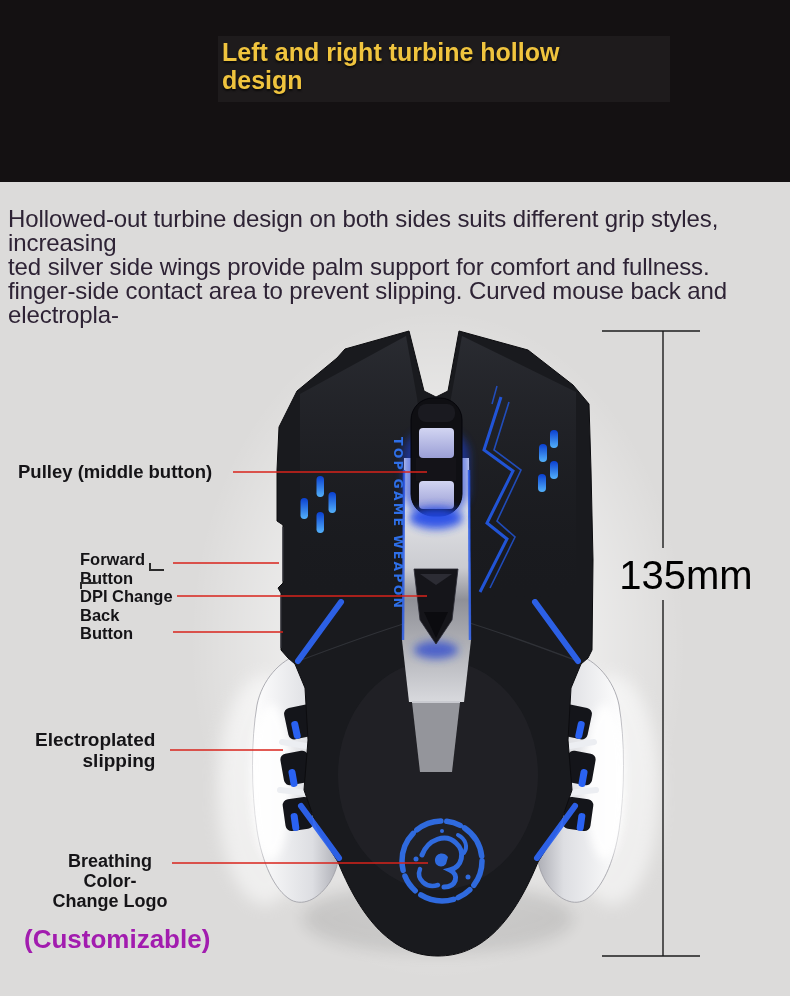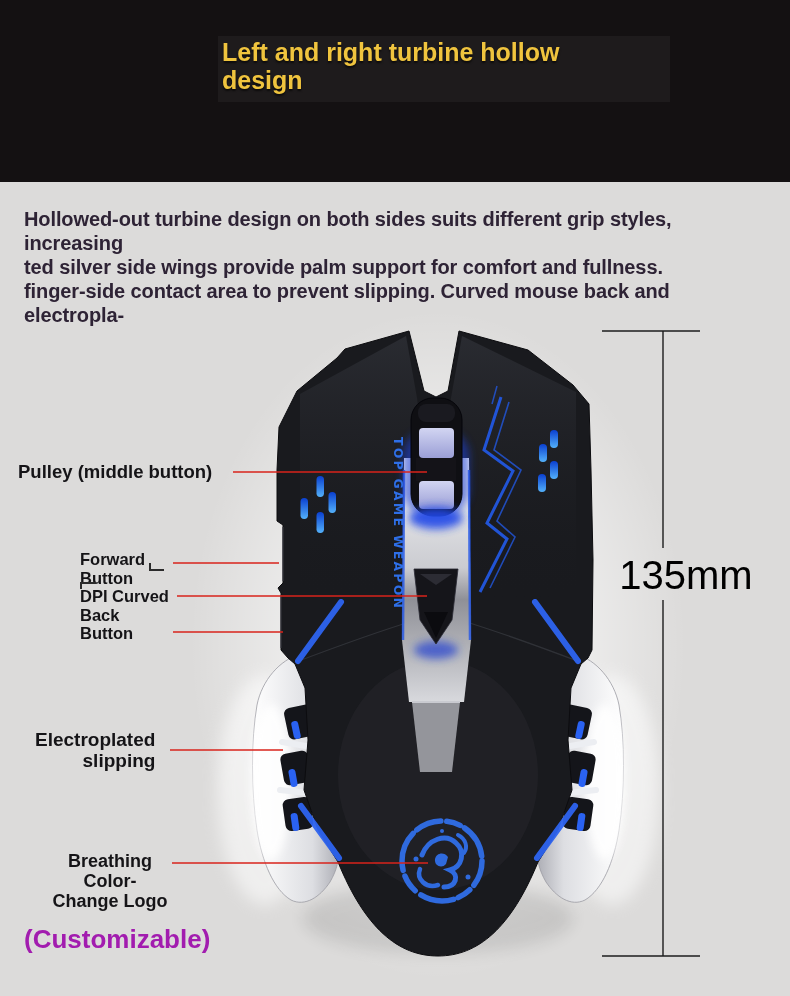--- a/index.html
+++ b/index.html
@@ -4,21 +4,21 @@
 <style>
   html,body{margin:0;padding:0;background:#9a9a9a;}
   .canvas{position:relative;width:790px;height:996px;background:#dcdbda;overflow:hidden;
           font-family:"Liberation Sans",sans-serif;}
   .hdr{position:absolute;left:0;top:0;width:790px;height:182px;background:#141112;}
   .title-panel{position:absolute;left:218px;top:36px;width:452px;height:66px;background:#1e1b1c;}
   .title{position:absolute;left:222px;top:38px;width:420px;font-size:25px;font-weight:bold;
          line-height:28px;color:#f0c43e;text-shadow:0 2px 2px rgba(0,0,0,.6);}
   .subtitle{position:absolute;left:219px;top:114px;width:560px;font-size:20px;color:#d4d4d4;
             letter-spacing:.5px;text-shadow:0 2px 2px rgba(0,0,0,.9),0 3px 4px rgba(0,0,0,.55);}
-  .desc{position:absolute;left:24px;top:207px;width:750px;font-size:20px;font-weight:bold;
+  .desc{position:absolute;left:8px;top:207px;width:750px;font-size:24px;font-weight:normal;
         line-height:24px;color:#2e2335;letter-spacing:-.1px;}
   .lbl{position:absolute;font-weight:bold;color:#151417;}
   .lbl-pulley{left:18px;top:461px;font-size:18.5px;text-align:center;}
   .lbl-sidebtns{left:80px;top:550px;font-size:16.5px;line-height:18.5px;}
   .lbl-electro{left:35px;top:729px;font-size:19px;line-height:21px;text-align:right;}
   .lbl-breathing{left:40px;top:851px;width:140px;font-size:18px;line-height:20px;text-align:center;}
   .lbl-custom{left:24px;top:924px;font-size:26px;color:#a21caf;}
   .dim-label{position:absolute;left:617px;top:553px;width:138px;text-align:center;
              font-size:40px;font-weight:400;color:#000000;}
   .artifact-a{position:absolute;left:149px;top:563px;width:13px;height:6px;
@@ -224,21 +224,21 @@
       <line x1="663" y1="600" x2="663" y2="956"></line>
       <line x1="602" y1="956" x2="700" y2="956"></line>
     </g>
   </svg>
 
   <div class="lbl lbl-pulley">Pulley (middle button)</div>
 
   <div class="lbl lbl-sidebtns">
     <div>Forward</div>
     <div>Button</div>
-    <div>DPI Curved</div>
+    <div>DPI Change</div>
     <div>Back</div>
     <div>Button</div>
   </div>
   <div class="artifact-a"></div>
   <div class="artifact-b"></div>
 
   <div class="lbl lbl-electro">
     <div>Electroplated</div>
     <div>slipping</div>
   </div>

